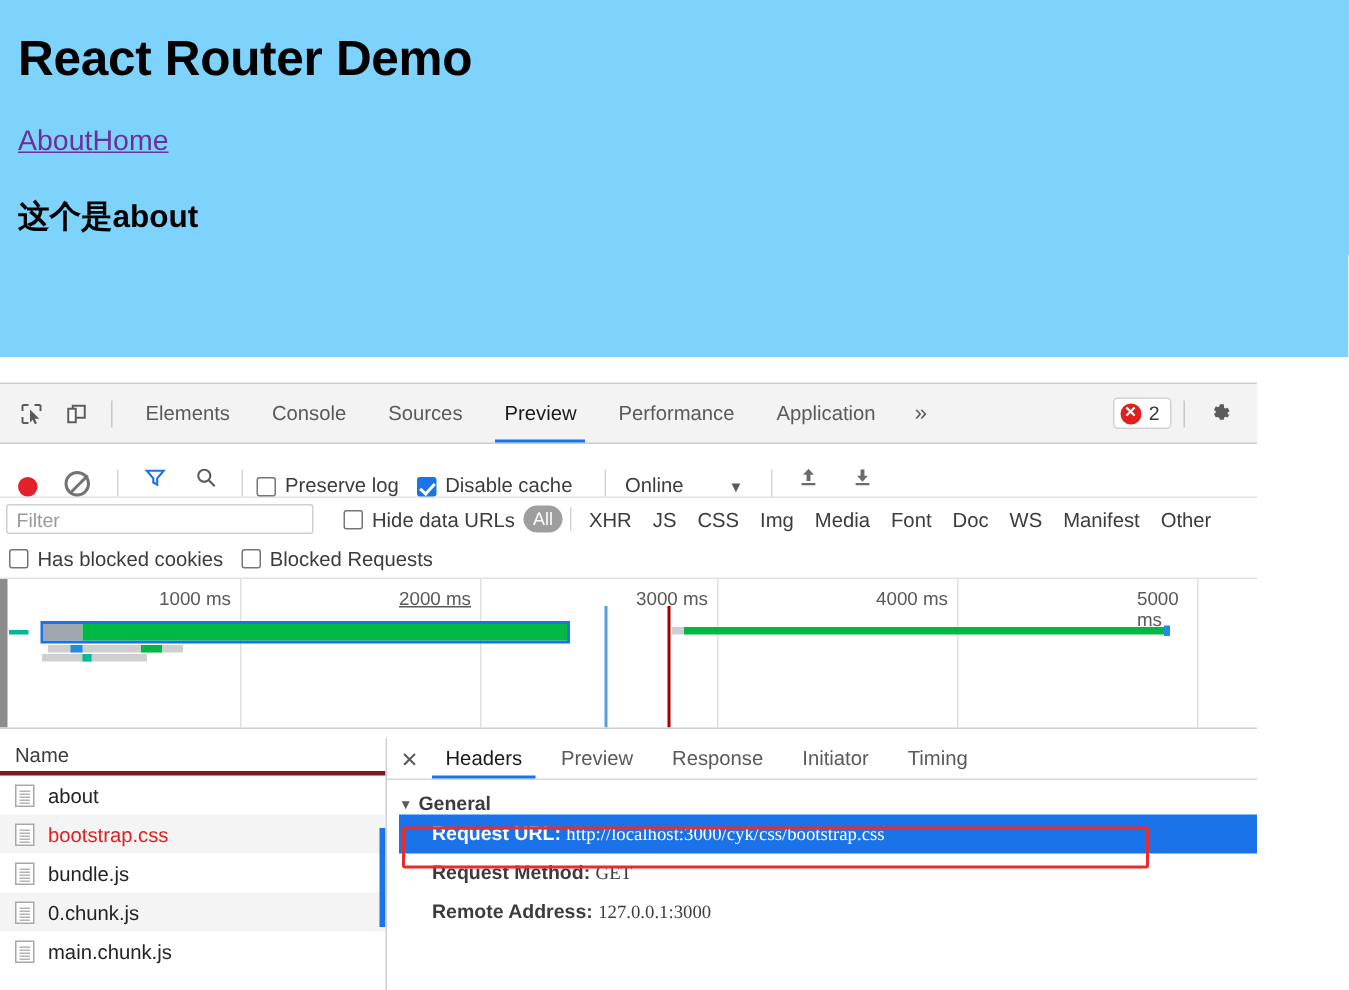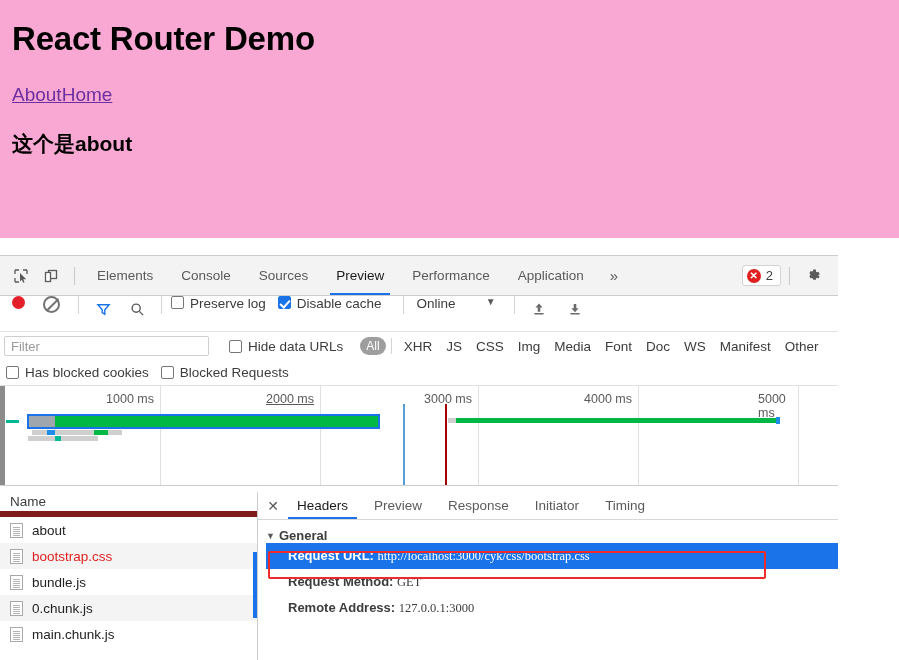--- a/index.html
+++ b/index.html
@@ -4,21 +4,21 @@
 <style>
   html,body{margin:0;padding:0;}
   body{
     width:899px;height:660px;overflow:hidden;
     background:#ffffff;
     font-family:"Liberation Sans", sans-serif;
     font-size:13px;color:#333;
     -webkit-font-smoothing:antialiased;
   }
   
-  .page{padding:14px 12px 0 12px;height:238px;box-sizing:border-box;background:#f9a8d4;}
+  .page{padding:14px 12px 0 12px;height:238px;box-sizing:border-box;background:#7dd3fc;}
   .page-title{font-size:33px;font-weight:bold;color:#000;margin:6px 0 26px 0;letter-spacing:-0.2px;}
   .nav-links{margin:0 0 24px 0;}
   .nav-links a{color:#6b2fa0;text-decoration:underline;font-size:19px;}
   .subhead{font-size:21px;font-weight:bold;color:#000;margin:0;}
 
   
   .devtools{position:absolute;top:255px;left:0;width:838px;height:405px;background:#fff;
             border-top:1px solid #cdcdcd;box-sizing:border-box;}
 
   
@@ -33,21 +33,21 @@
   .tab.active:after{content:"";position:absolute;left:8px;right:8px;bottom:0;height:2px;background:#1a73e8;}
   .chev{padding:0 12px;color:#5a5a5a;font-size:15px;cursor:pointer;}
   .spacer{flex:1;}
   .errbadge{display:flex;align-items:center;gap:5px;border:1px solid #d2d2d2;border-radius:3px;
             padding:2px 7px 2px 4px;background:#fff;cursor:pointer;}
   .errdot{width:14px;height:14px;border-radius:50%;background:#e02020;color:#fff;font-size:10px;line-height:14px;
           text-align:center;font-weight:bold;}
   .errcount{font-size:13px;color:#3c3c3c;}
 
   
-  .nettoolbar{height:36px;display:flex;align-items:flex-start;padding:0 8px;border-bottom:1px solid #e2e2e2;
+  .nettoolbar{height:36px;display:flex;align-items:flex-end;padding:0 8px;border-bottom:1px solid #e2e2e2;
               box-sizing:border-box;background:#fff;}
   .rec{width:13px;height:13px;border-radius:50%;background:#e4212a;margin:0 9px 0 4px;cursor:pointer;}
   .clear{width:17px;height:17px;border:2px solid #737373;border-radius:50%;position:relative;margin:0 9px;cursor:pointer;box-sizing:border-box;}
   .clear:after{content:"";position:absolute;left:-1px;top:6px;width:17px;height:2px;background:#737373;
                transform:rotate(-45deg);}
   .vsep{width:1px;height:18px;background:#d4d4d4;margin:0 9px;}
   .chk{width:13px;height:13px;border:1px solid #767676;border-radius:2px;background:#fff;display:inline-block;
        vertical-align:-2px;box-sizing:border-box;cursor:pointer;}
   .chk.on{background:#1a73e8;border-color:#1a73e8;position:relative;}
   .chk.on:after{content:"";position:absolute;left:3.5px;top:0.5px;width:4px;height:8px;border:solid #fff;
@@ -83,21 +83,21 @@
   .seg-teal{position:absolute;background:#00b894;}
   .vline-blue{position:absolute;width:2px;background:#5a9fd4;}
   .vline-red{position:absolute;width:2px;background:#a30000;}
   .nub{position:absolute;height:3px;background:#00b894;}
 
   
   .split{position:absolute;top:236px;left:0;right:0;bottom:0;display:flex;}
   .reqlist{width:258px;border-right:1px solid #cdcdcd;box-sizing:border-box;background:#fff;overflow:hidden;
            position:relative;}
   .lhead{height:25px;display:flex;align-items:center;padding-left:10px;font-size:13.5px;color:#3c3c3c;
-         border-bottom:6px solid #7f1d1d;box-sizing:border-box;background:#fff;}
+         border-bottom:3px solid #7f1d1d;box-sizing:border-box;background:#fff;}
   .lrow{height:26px;display:flex;align-items:center;padding-left:10px;box-sizing:border-box;font-size:13.5px;
         color:#222;cursor:pointer;}
   .lrow:nth-child(odd){background:#f4f4f4;}
   .lrow.err{color:#e02020;}
   .docicon{width:13px;height:15px;border:1px solid #a8a8a8;background:#fff;margin-right:9px;flex:none;
            position:relative;box-sizing:border-box;overflow:hidden;}
   .docicon i{position:absolute;left:2px;right:2px;height:1px;background:#b4b4b4;display:block;}
   .scrollthumb{position:absolute;right:0;top:60px;width:4px;height:66px;background:#1a73e8;}
 
   
@@ -208,21 +208,21 @@
       <svg width="16" height="16" viewBox="0 0 16 16">
         <path d="M8 11.2l-3.6-4h2.3V3h2.6v4.2h2.3z" fill="#6b6b6b"></path>
         <rect x="3.4" y="12" width="9.2" height="1.5" fill="#6b6b6b"></rect>
       </svg>
     </div>
   </div>
 
   <div class="filterrow">
     <input class="filterinput" placeholder="Filter" style="">
     <span class="chk" style="margin-left:20px;"></span>
-    <span class="cklabel" style="margin-right:17px;text-align:center;">Hide data URLs</span>
+    <span class="cklabel" style="margin-right:6px;text-align:center;">Hide data URLs</span>
     <div class="types">
       <span class="type on">All</span>
       <span class="tsep"></span>
       <span class="type">XHR</span>
       <span class="type">JS</span>
       <span class="type">CSS</span>
       <span class="type">Img</span>
       <span class="type">Media</span>
       <span class="type">Font</span>
       <span class="type">Doc</span>

